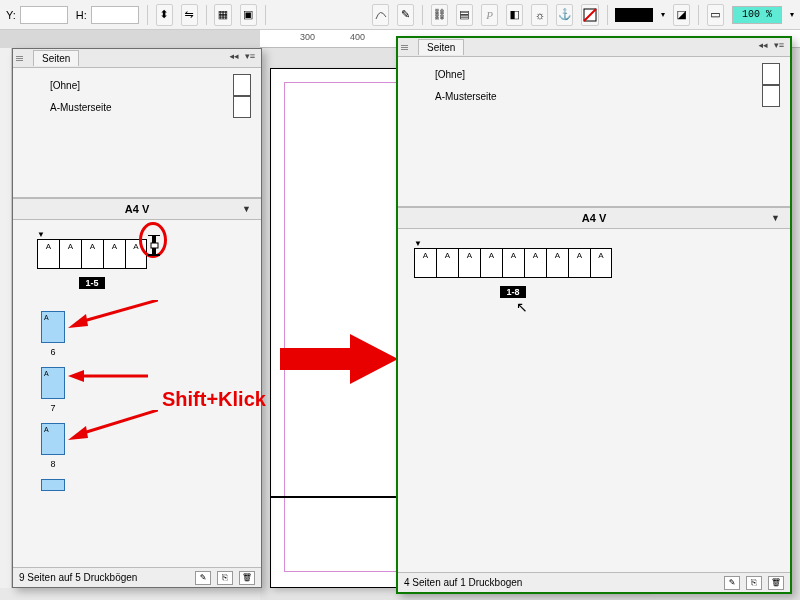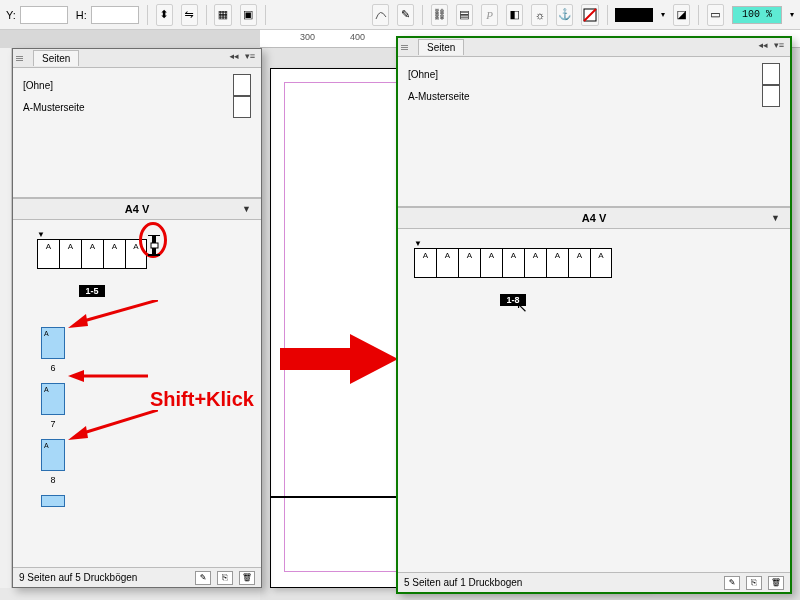--- a/index.html
+++ b/index.html
@@ -68,21 +68,21 @@
     position: relative; top: 1px;
   }
   .panel-collapse {
     margin-left: auto; display: flex; gap: 2px; padding-right: 4px;
   }
   .mini-ic { width: 14px; height: 14px; display: flex; align-items: center; justify-content: center; font-size: 9px; color: #444; }
 
   .masters-area {
     height: 130px; border-bottom: 1px solid #bbb; padding: 6px 10px; font-size: 10px; position: relative;
   }
-  .master-row { display: flex; align-items: center; height: 22px; }
+  .master-row { display: flex; align-items: center; height: 22px; margin-left: 27px; }
   .master-thumb {
     width: 18px; height: 22px; background: #fff; border: 1px solid #555; margin-left: auto;
   }
 
   .size-bar {
     display: flex; align-items: center; justify-content: center;
     border-top: 1px solid #bbb; border-bottom: 1px solid #bbb;
     font-size: 11px; font-weight: bold; height: 22px; position: relative; background: #ededed;
   }
   .size-dd { position: absolute; right: 10px; font-size: 9px; color: #333; }
@@ -90,21 +90,21 @@
   .pages-area { padding: 10px 12px; font-size: 9px; overflow: hidden; position: relative; }
 
   .spread { display: inline-flex; align-items: center; margin-bottom: 4px; }
   .pg {
     width: 22px; height: 30px; background: #fff; border: 1px solid #000;
     display: flex; align-items: flex-start; justify-content: center; font-size: 8px; padding-top: 2px;
     border-right: none;
   }
   .pg:last-child { border-right: 1px solid #000; }
   .spread-label {
-    display: block; width: fit-content; margin: 12px auto; background: #000; color: #fff;
+    display: block; width: fit-content; margin: 4px auto; background: #000; color: #fff;
     padding: 1px 6px; font-size: 9px; font-weight: bold;
   }
   .single-pg {
     width: 24px; height: 32px; background: #a7d8f8; border: 1px solid #2a6fb0; margin-bottom: 4px;
     font-size: 7px; padding: 2px;
   }
   .single-lbl { font-size: 9px; text-align: center; margin-bottom: 10px; width: 24px; }
 
   .status-bar {
     position: absolute; left: 0; right: 0; bottom: 0; height: 20px;
@@ -112,21 +112,21 @@
     display: flex; align-items: center; padding: 0 6px;
   }
   .status-icons { margin-left: auto; display: flex; gap: 6px; }
   .sb-ic { width: 16px; height: 14px; border: 1px solid #999; background: #fff; font-size: 8px; display: flex; align-items: center; justify-content: center; }
 
   
   .annotation-circle {
     position: absolute; border: 3px solid #e80000; border-radius: 50%;
     width: 28px; height: 36px; pointer-events: none;
   }
-  .anno-text { position: absolute; color: #e80000; font-weight: bold; font-size: 20px; font-family: Arial; }
+  .anno-text { position: absolute; color: #e80000; font-weight: bold; font-size: 20px; font-family: Arial; margin-left: 12px; }
   .big-arrow { position: absolute; }
   .small-arrow { position: absolute; }
   .cursor-ic { position: absolute; font-size: 14px; color: #000; }
 
   .panel-right { border: 2px solid #0a7a00; }
 
   .left-panel { left: 12px; top: 48px; width: 250px; height: 540px; }
   .right-panel { left: 396px; top: 36px; width: 396px; height: 558px; }
 
 </style>
@@ -319,20 +319,20 @@
         <div class="pg">A</div>
         <div class="pg">A</div>
         <div class="pg">A</div>
         <div class="pg">A</div>
       </div>
       <span class="spread-label">1-8</span>
     </div>
     <span class="cursor-ic" style="left:118px; top:70px">↖</span>
   </div>
   <div class="status-bar">
-    <span>5 Seiten auf 1 Druckbogen</span>
+    <span>4 Seiten auf 1 Druckbogen</span>
     <div class="status-icons">
       <div class="sb-ic">✎</div>
       <div class="sb-ic">⎘</div>
       <div class="sb-ic">🗑</div>
     </div>
   </div>
 </div>
 
 </body></html>

